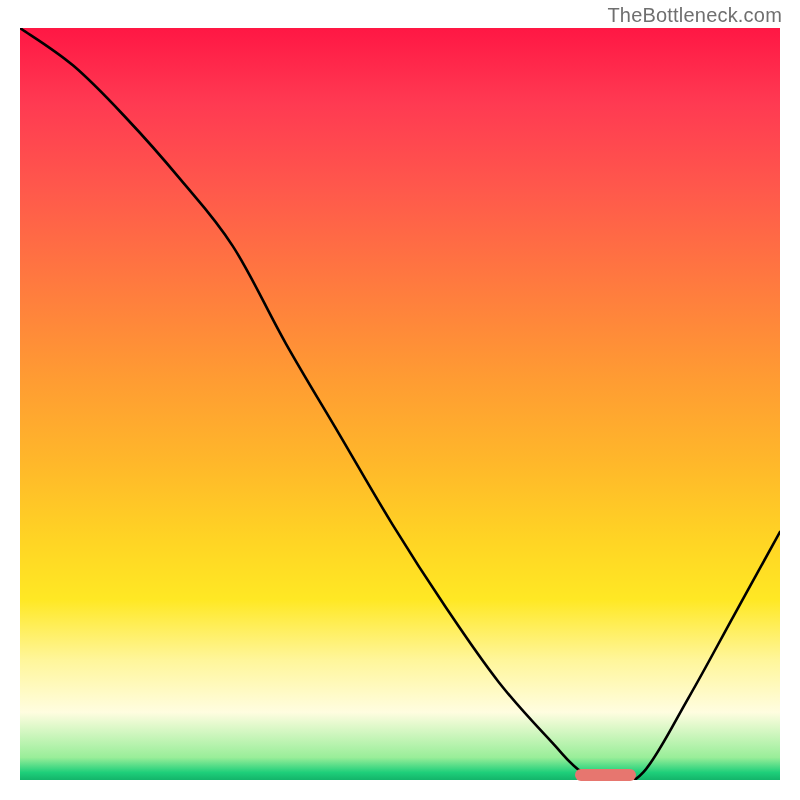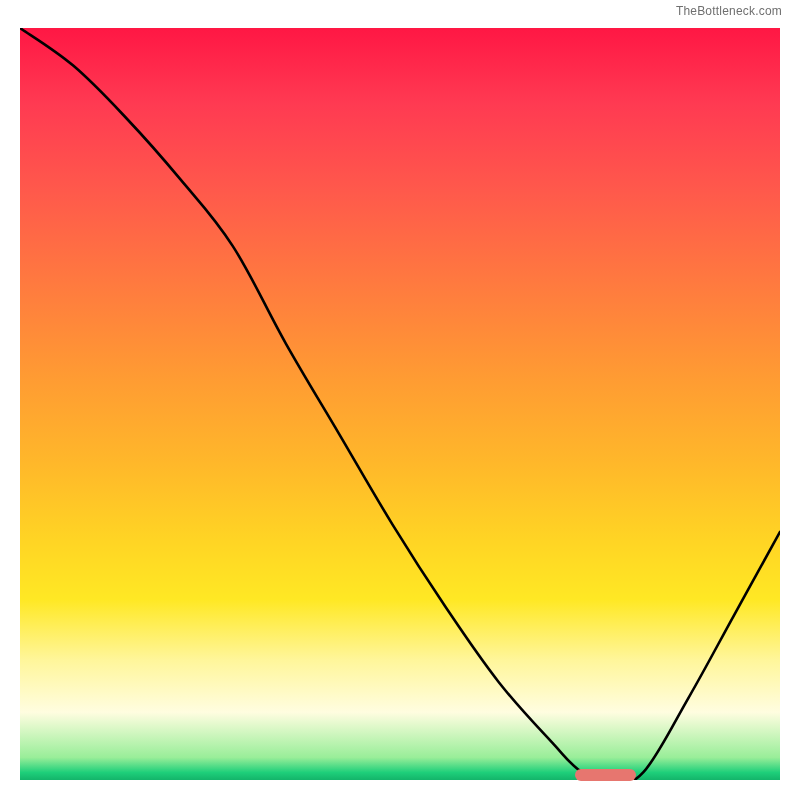--- a/index.html
+++ b/index.html
@@ -37,21 +37,21 @@
       #99ee99 97%,
       #1ecf7a 99%,
       #13b46a 100%
     );
   }
   .watermark {
     position: absolute;
     top: 4px;
     right: 18px;
     font-family: Arial, Helvetica, sans-serif;
-    font-size: 12px;
+    font-size: 20px;
     color: #6f6f6f;
     letter-spacing: 0.2px;
   }
   svg.curve {
     position: absolute;
     left: 0;
     top: 0;
     width: 100%;
     height: 100%;
     pointer-events: none;

